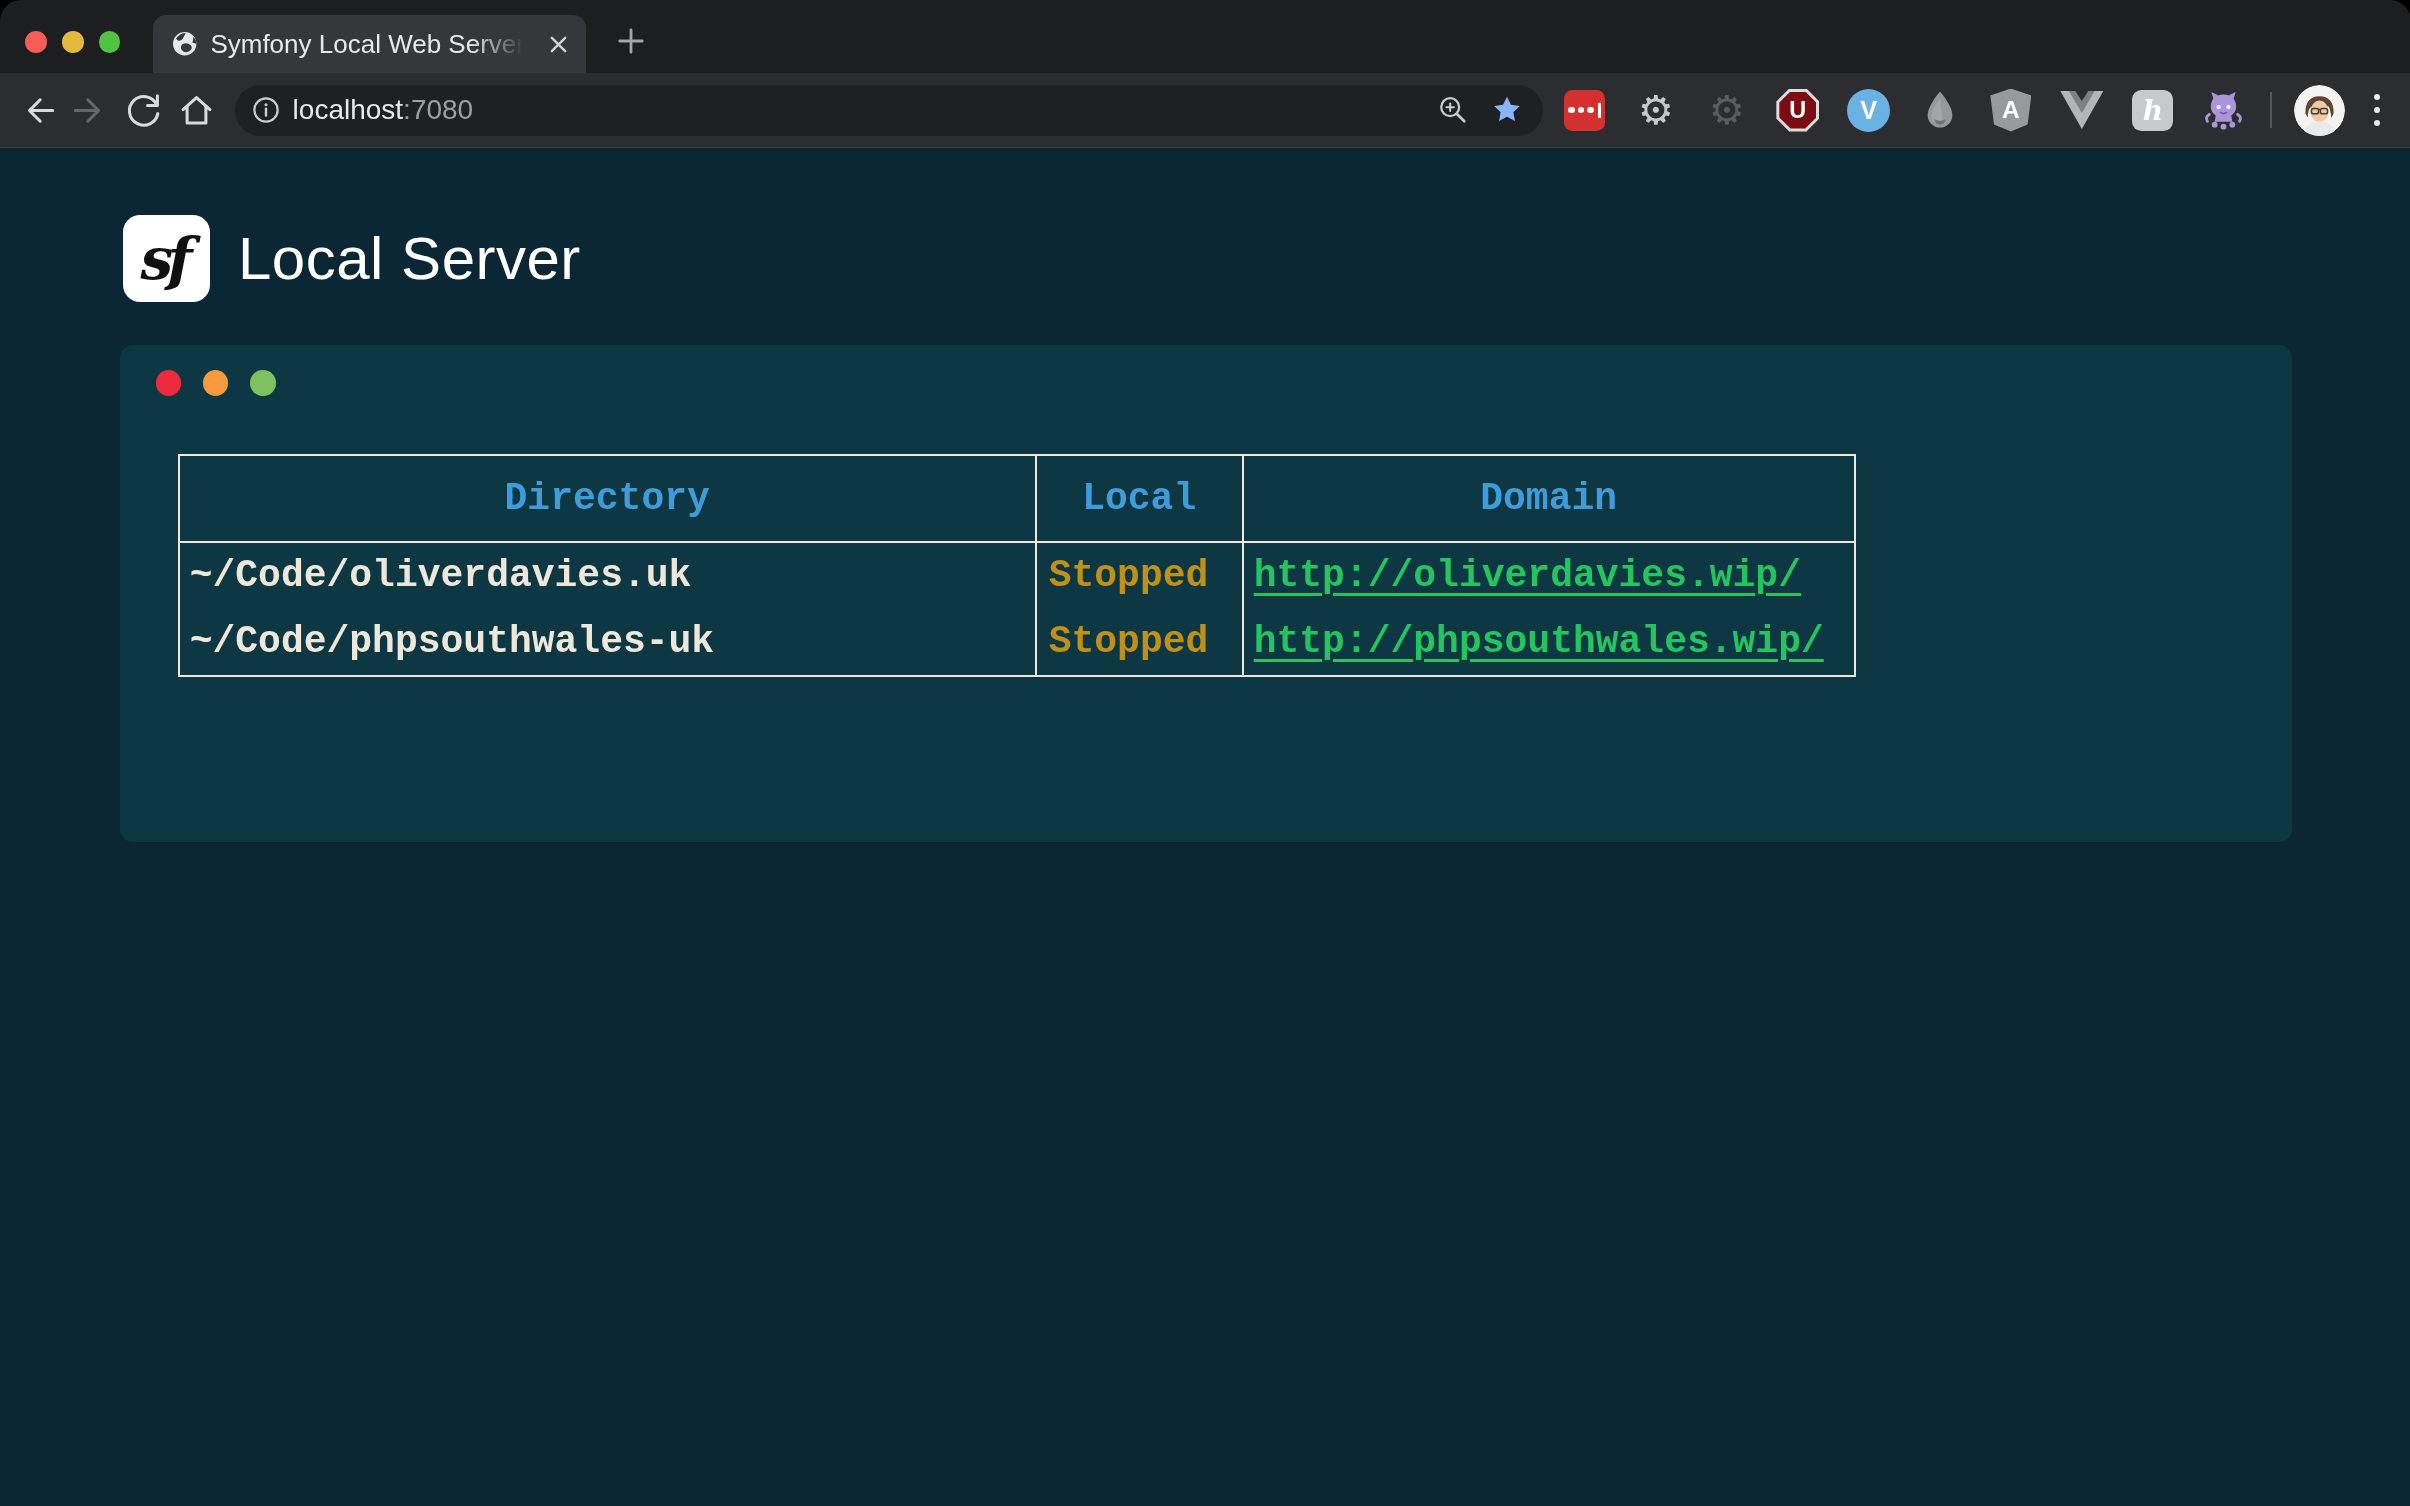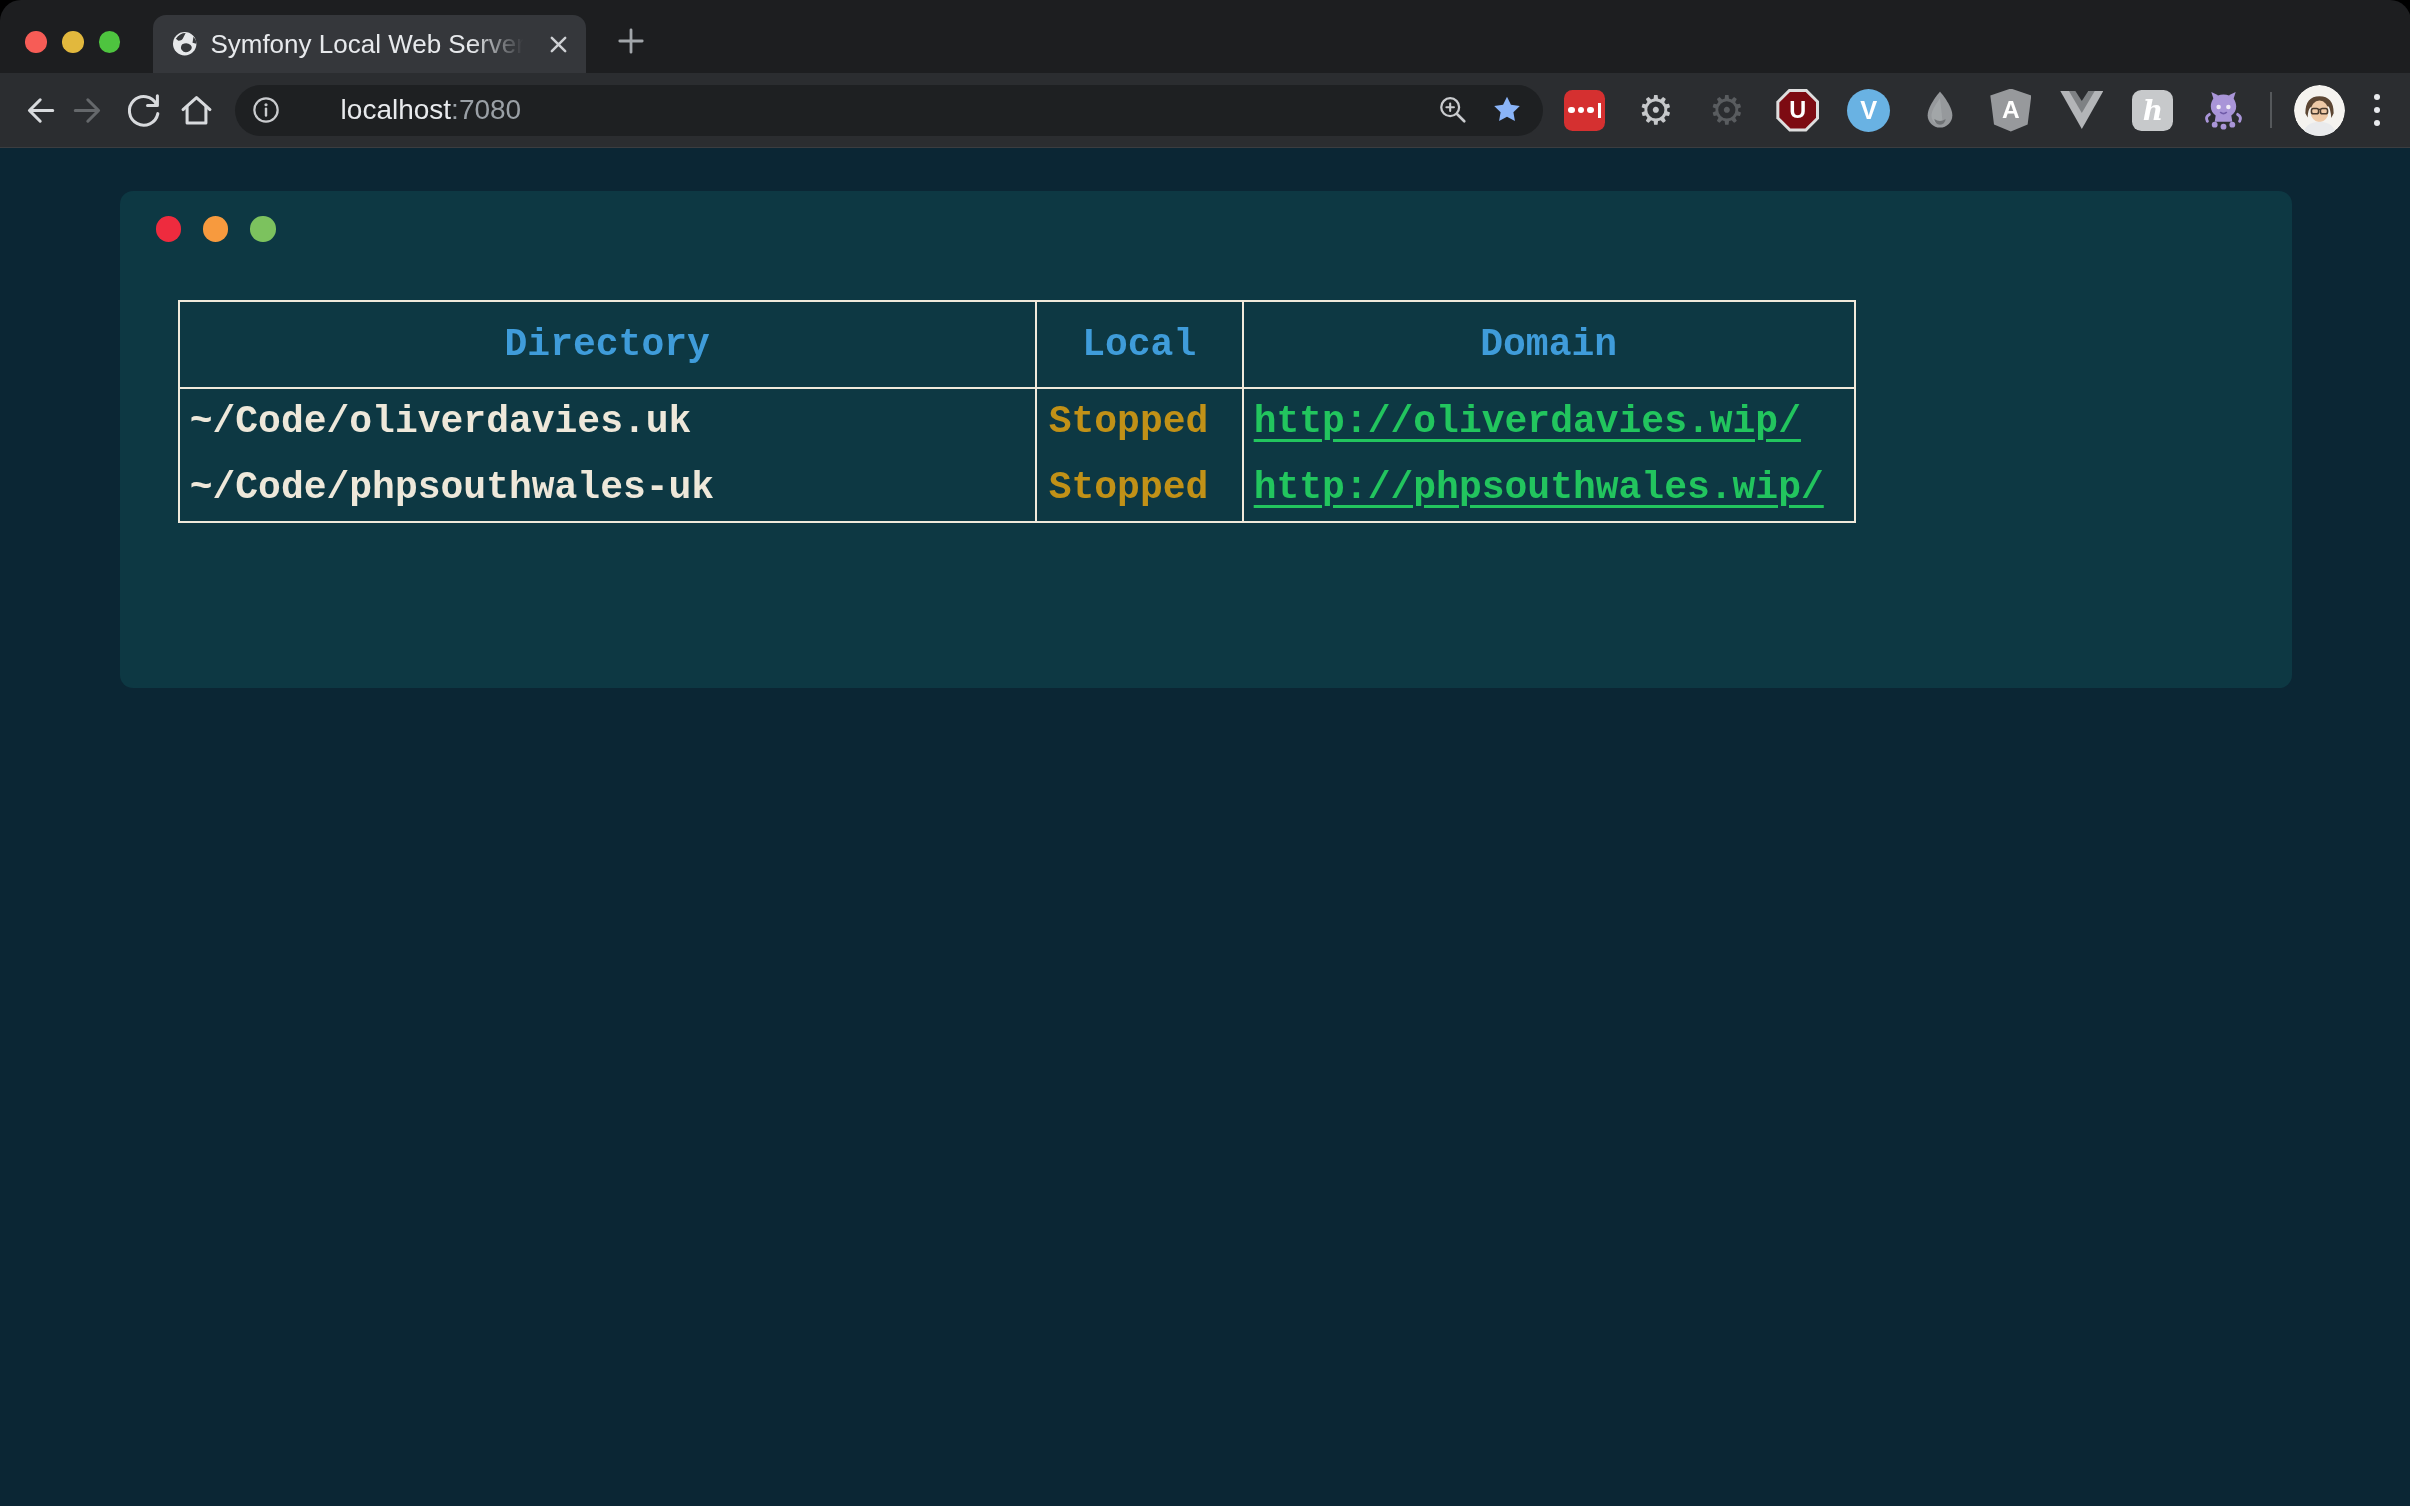--- a/index.html
+++ b/index.html
@@ -29,21 +29,21 @@
   .newtab-btn { margin:0 0 11.3px 24.5px; width:41px; height:41px; border-radius:50%; }
 
   
   .toolbar { height:75px; flex:none; background:#2B2D30; border-bottom:1.9px solid #3B3D40;
              display:flex; align-items:center; padding:0 15px 0 11.3px; }
   .nav-btn { width:53px; height:53px; border-radius:50%; flex:none;
              display:flex; align-items:center; justify-content:center; cursor:pointer; }
 
   .omnibox { flex:1; height:51px; background:#1E2022; border-radius:25.4px; margin:0 11.3px;
              display:flex; align-items:center; padding:0 15px 0 17px; gap:13px; min-width:0; }
-  .url { font-size:28px; white-space:nowrap;margin-left:48px; }
+  .url { font-size:28px; white-space:nowrap; }
   .url-host { color:#E8EAED; }
   .url-port { color:#9AA0A6; }
   .omni-spacer { flex:1; }
   .omni-btn { width:41px; height:41px; display:flex; align-items:center; justify-content:center;
               cursor:pointer; flex:none; }
 
   .extensions { display:flex; align-items:center; gap:28px; padding:0 15px 0 9.4px; }
   .ext { width:43px; height:43px; display:flex; align-items:center; justify-content:center;
          cursor:pointer; position:relative; }
 
@@ -288,20 +288,26 @@
 
     <div class="kebab">
       <i></i>
         <i></i>
         <i></i>
     </div>
   </div>
 
   <div class="page">
 
+    <div class="brand">
+      <div class="sf-badge">
+        <span class="sf-glyph">sf</span>
+      </div>
+      <h1 class="brand-title">Local Server</h1>
+    </div>
 
     <div class="panel">
       <div class="panel-dots">
         <span class="p-dot p-red"></span>
         <span class="p-dot p-orange"></span>
         <span class="p-dot p-green"></span>
       </div>
 
       <table class="proxy">
         <colgroup>

